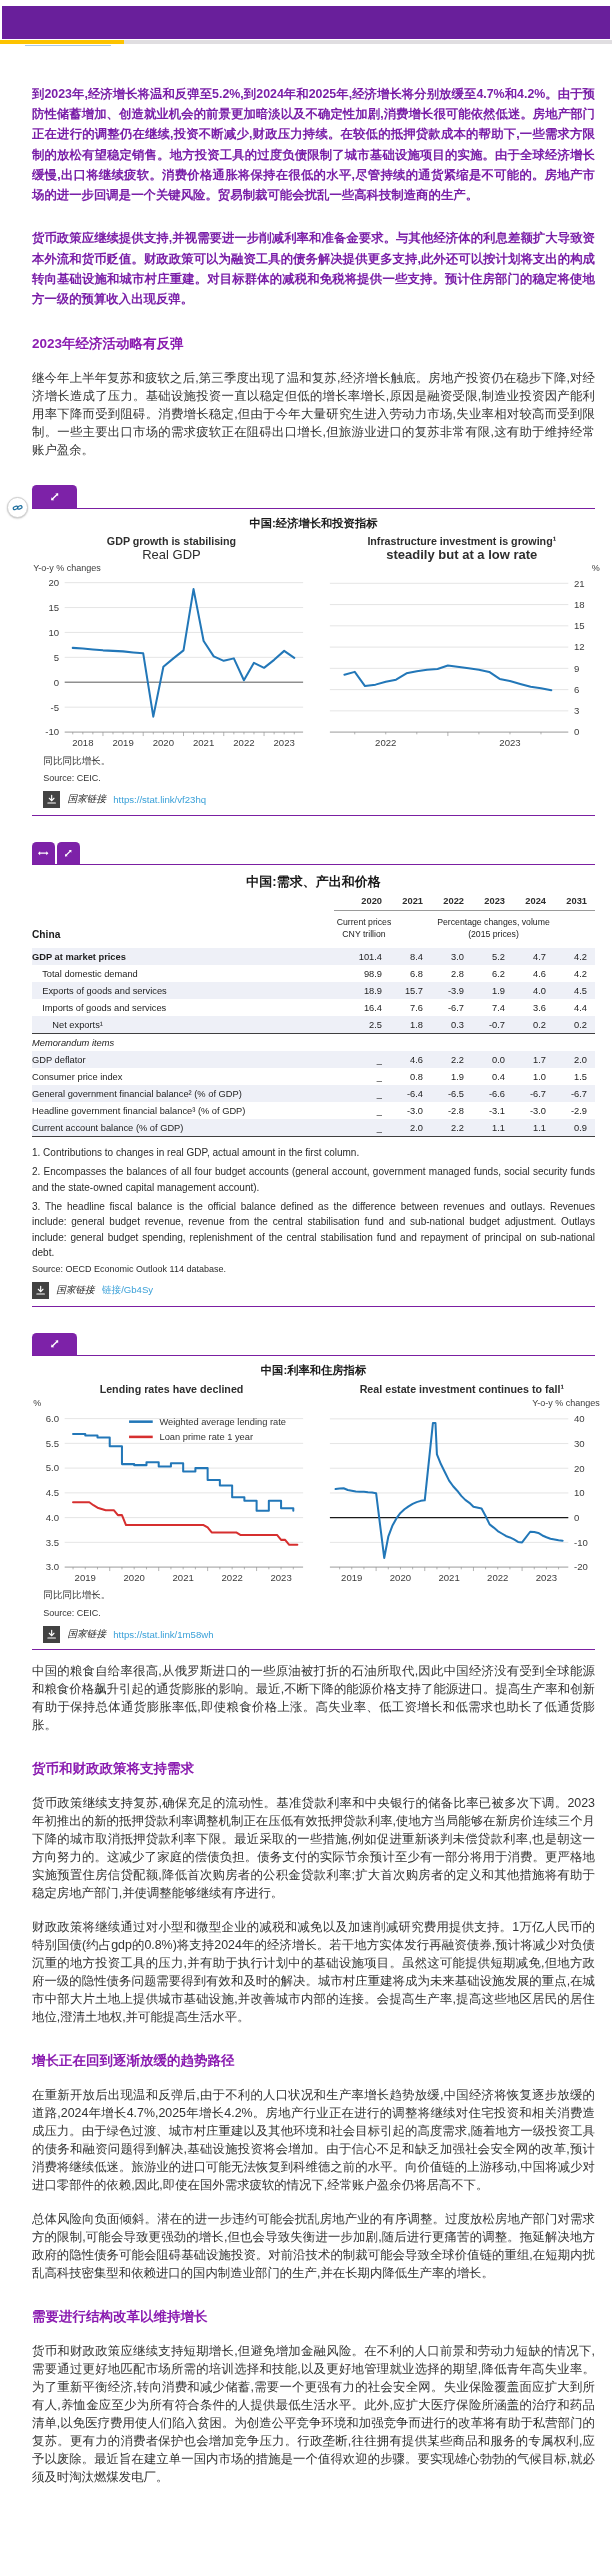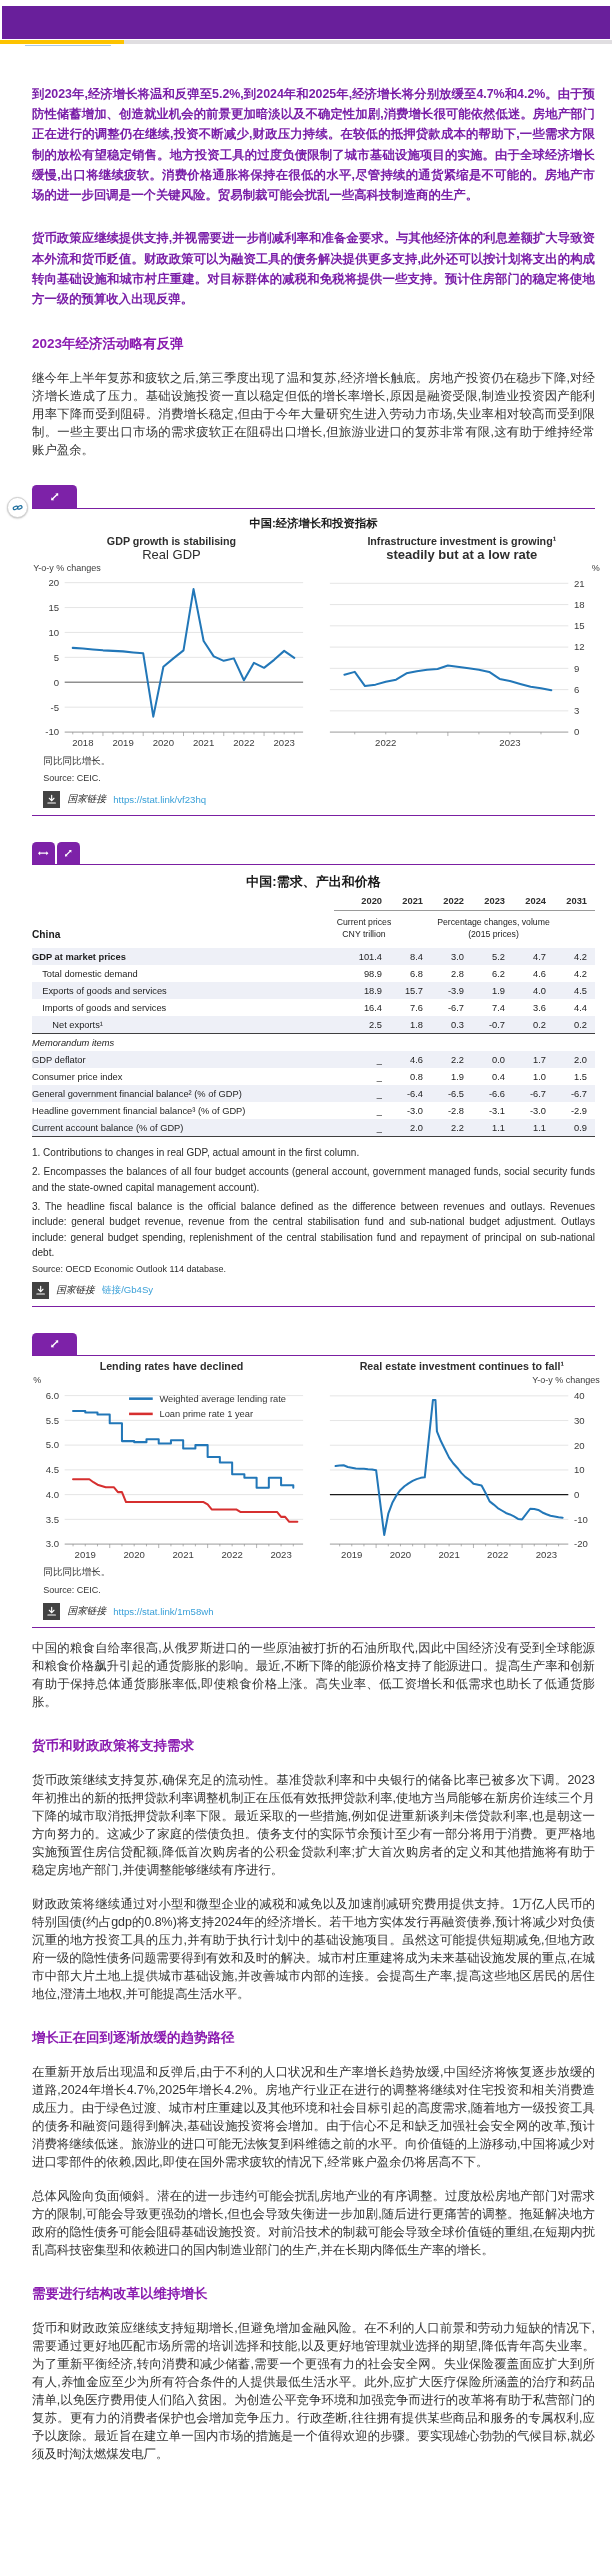--- a/index.html
+++ b/index.html
@@ -386,20 +386,21 @@
           <svg width="13.5" height="13.5" viewBox="0 0 24 24">
             <g stroke="#fff" stroke-width="2.6" fill="#fff" stroke-linecap="round">
               <line x1="7" y1="17" x2="17" y2="7"></line>
               <path d="M13 6 h5 v5 z" stroke-width="0"></path>
               <path d="M11 18 h-5 v-5 z" stroke-width="0"></path>
             </g>
           </svg>
         </button>
       </div>
       <hr class="purple-rule">
+      <div class="fig-title">中国:利率和住房指标</div>
       <div class="charts-row">
         <div class="chart">
           <div class="chart-head" style="min-height:16px;">
             <div class="ct1">Lending rates have declined</div>
           </div>
           <div class="plot"><svg width="279" height="186" viewBox="0 0 495 330">
                 <line x1="58" y1="256.0897435897436" x2="481" y2="256.0897435897436" stroke="#d9d9d9" stroke-width="1.2"></line>
                 <line x1="58" y1="212.17948717948718" x2="481" y2="212.17948717948718" stroke="#d9d9d9" stroke-width="1.2"></line>
                 <line x1="58" y1="168.26923076923077" x2="481" y2="168.26923076923077" stroke="#d9d9d9" stroke-width="1.2"></line>
                 <line x1="58" y1="124.35897435897436" x2="481" y2="124.35897435897436" stroke="#d9d9d9" stroke-width="1.2"></line>

